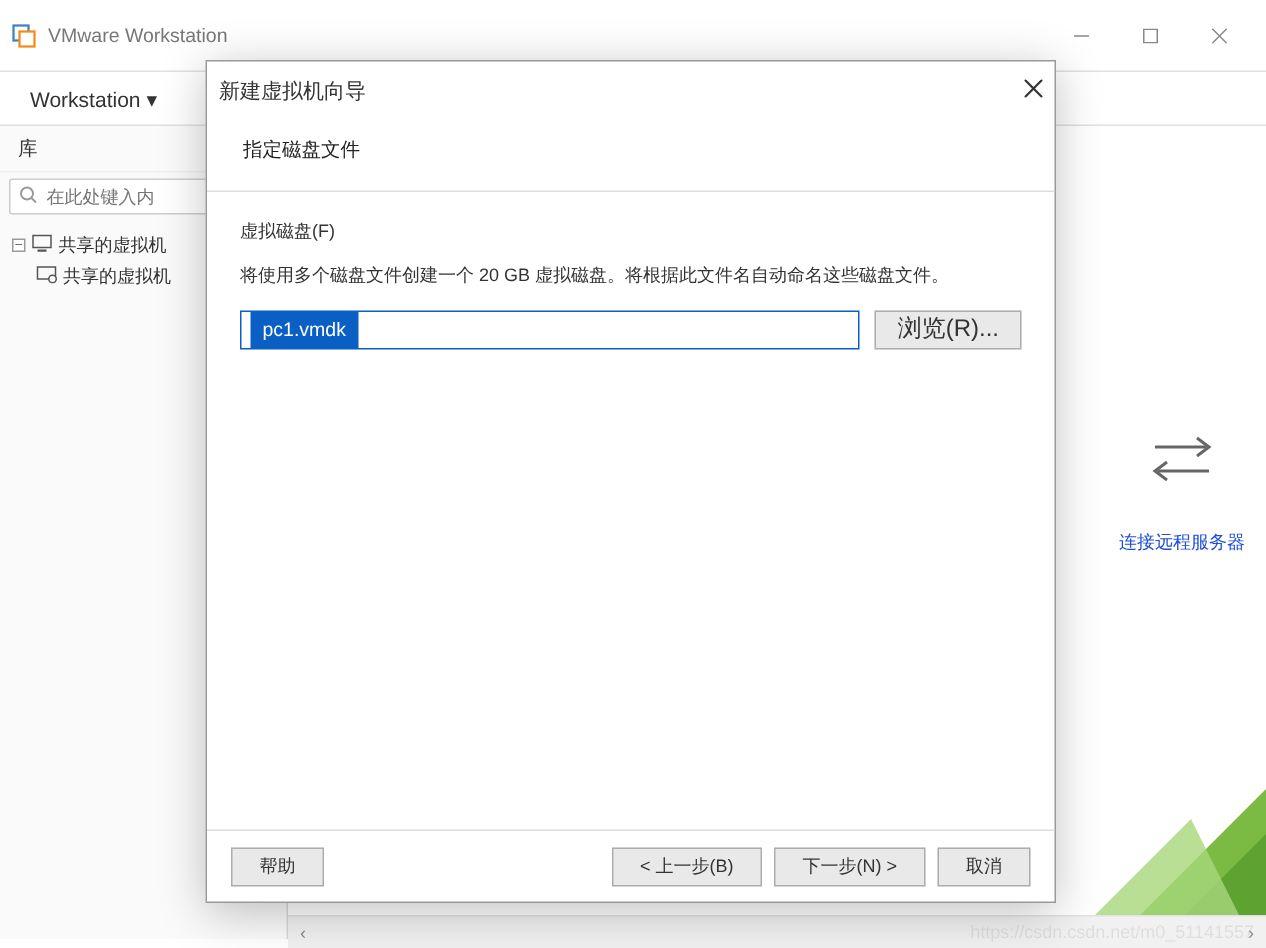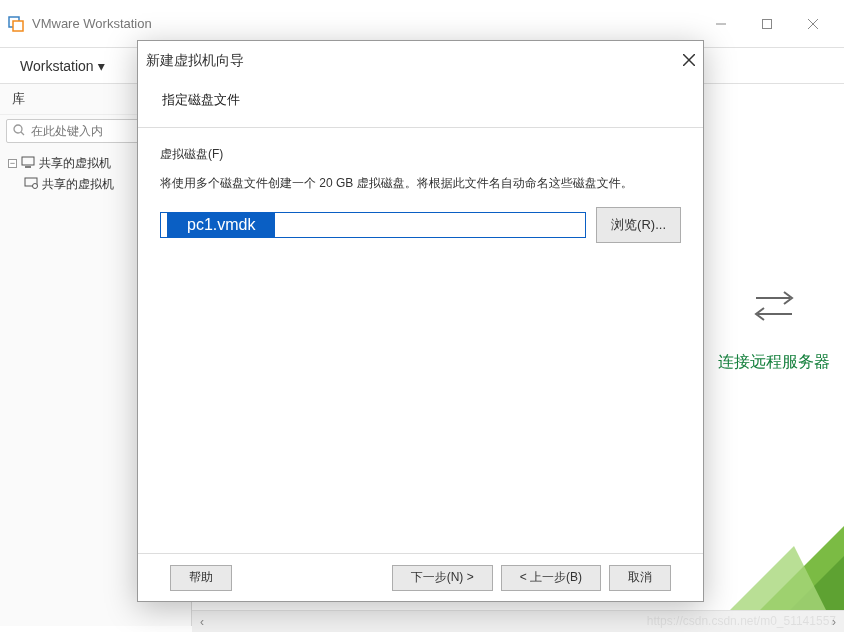--- a/index.html
+++ b/index.html
@@ -45,25 +45,25 @@
 .modal-title { height: 40px; display: flex; align-items: center; justify-content: space-between; padding: 0 8px; font-size: 14px; color: #333; }
 .modal-title .close { font-size: 16px; color: #444; }
 .modal-header { padding: 10px 24px 14px 24px; border-bottom: 1px solid #ddd; }
 .modal-header .h1 { font-size: 13px; font-weight: normal; color: #222; margin-bottom: 4px; }
 .modal-header .sub { font-size: 12px; color: #333; padding-left: 24px; }
 .modal-body { flex: 1; padding: 18px 22px; font-size: 12px; color: #333; }
 .modal-body .label { margin-bottom: 10px; }
 .modal-body .desc { line-height: 1.7; margin-bottom: 14px; }
 .file-row { display: flex; gap: 10px; align-items: center; }
 .file-input { flex: 1; height: 26px; border: 1px solid #0a5fc4; padding: 0 6px; display: flex; align-items: center; }
-.file-input .val { background: #0a5fc4; color: #fff; padding: 0 20px; font-size: 16px; display: inline-block; }
-.browse-btn { height: 36px; padding: 0 14px; border: 1px solid #adadad; background: #e9e9e9; font-size: 13px; color: #333; }
+.file-input .val { background: #0a5fc4; color: #fff; padding: 0 8px; font-size: 13px; display: inline-block; }
+.browse-btn { height: 26px; padding: 0 14px; border: 1px solid #adadad; background: #e9e9e9; font-size: 16px; color: #333; }
 .file-input, .browse-btn { line-height: 24px; }
 
-.modal-footer { height: 48px; border-top: 1px solid #ddd; display: flex; align-items: center; padding: 0 32px; gap: 8px; }
+.modal-footer { height: 48px; border-top: 1px solid #ddd; display: flex; align-items: center; padding: 0 16px; gap: 8px; }
 .modal-footer .spacer { flex: 1; }
 .btn { height: 26px; padding: 0 18px; border: 1px solid #adadad; background: #e9e9e9; font-size: 12px; color: #333; display: inline-flex; align-items: center; justify-content: center; }
 </style>
 </head>
 <body>
 
 <div class="titlebar">
   <span class="logo">
     <svg width="16" height="16" viewBox="0 0 16 16">
         <rect x="1" y="1" width="10" height="10" fill="none" stroke="#3b82c4" stroke-width="1.5"></rect>
@@ -131,21 +131,21 @@
   <div class="content">
     <div class="content-right">
       <div class="arrow-icon">
         <svg width="48" height="40" viewBox="0 0 48 40">
           <line x1="6" y1="12" x2="40" y2="12" stroke="#666" stroke-width="2"></line>
           <polyline points="34,6 42,12 34,18" fill="none" stroke="#666" stroke-width="2"></polyline>
           <line x1="42" y1="28" x2="8" y2="28" stroke="#666" stroke-width="2"></line>
           <polyline points="14,22 6,28 14,34" fill="none" stroke="#666" stroke-width="2"></polyline>
         </svg>
       </div>
-      <div style="font-size:16px;color:#15803d;">连接远程服务器</div>
+      <div style="font-size:12px;color:#1d4ed8;">连接远程服务器</div>
     </div>
     <div class="green-shape">
       <svg width="160" height="110" viewBox="0 0 160 110">
         <polygon points="60,110 160,10 160,110" fill="#7bbb44"></polygon>
         <polygon points="90,110 160,40 160,110" fill="#5ea232"></polygon>
         <polygon points="30,110 110,30 150,110" fill="#a7d77a" opacity="0.8"></polygon>
       </svg>
     </div>
   </div>
 </div>
@@ -177,17 +177,17 @@
     <div class="file-row">
       <div class="file-input">
         <span class="val">pc1.vmdk</span>
       </div>
       <button class="browse-btn">浏览(R)...</button>
     </div>
   </div>
   <div class="modal-footer">
     <button class="btn">帮助</button>
     <div class="spacer"></div>
+    <button class="btn">&lt; 上一步(B)</button>
     <button class="btn">下一步(N) &gt;</button>
-    <button class="btn">&lt; 上一步(B)</button>
     <button class="btn">取消</button>
   </div>
 </div>
 
 </body></html>

